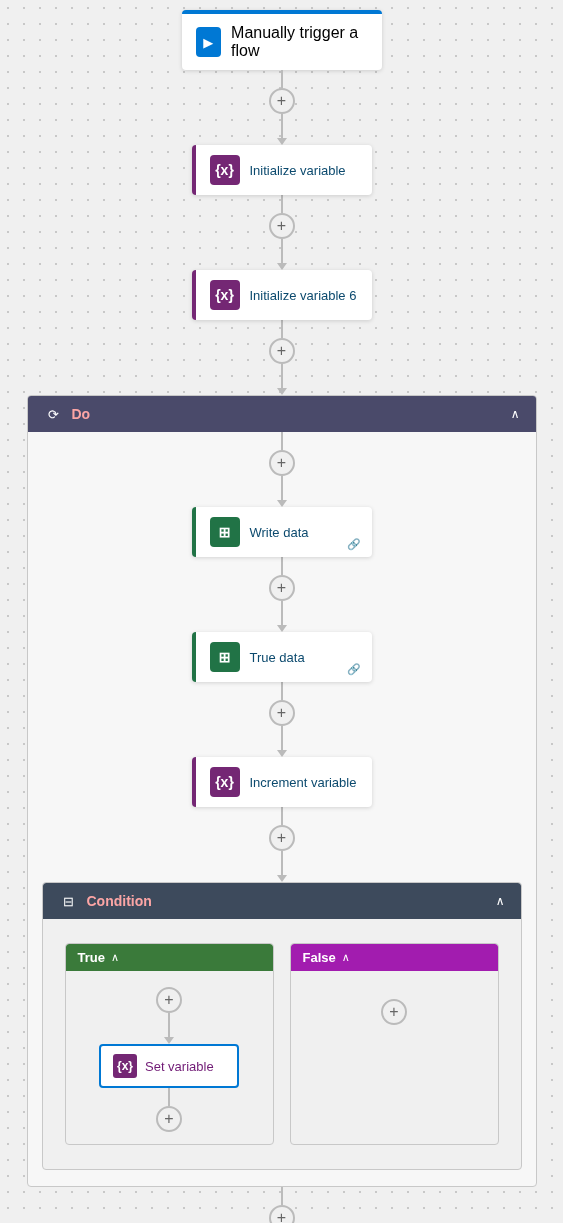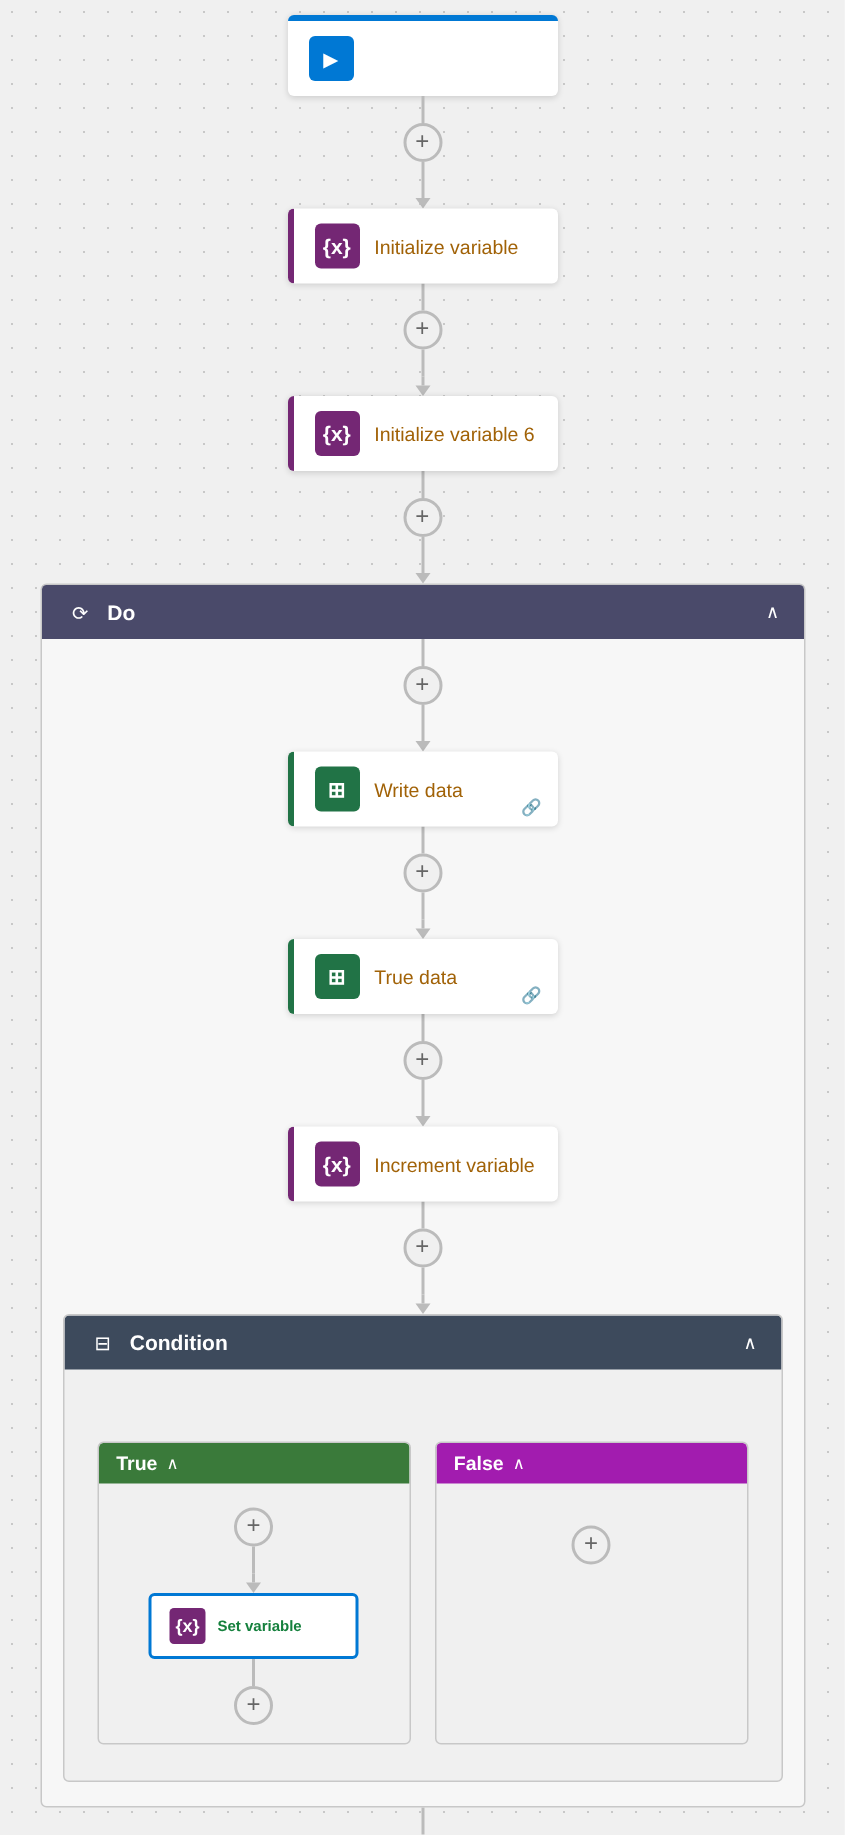--- a/index.html
+++ b/index.html
@@ -69,21 +69,21 @@
       justify-content: center;
       margin-right: 10px;
       flex-shrink: 0;
       font-size: 14px;
       color: white;
       font-weight: bold;
     }
 
     .step-card .card-label {
       font-size: 13px;
-      color: #a16207;
+      color: #0c4a6e;
       font-weight: 500;
     }
 
     .step-card .card-link-icon {
       position: absolute;
       bottom: 6px;
       right: 10px;
       font-size: 11px;
       color: #999;
     }
@@ -132,21 +132,21 @@
       background: #3d4a5c;
     }
 
     .do-header .header-left {
       display: flex;
       align-items: center;
       gap: 8px;
     }
 
     .do-header .header-label {
-      color: #ffffff;
+      color: #fca5a5;
       font-size: 14px;
       font-weight: 600;
     }
 
     .do-header .header-icon {
       width: 20px;
       height: 20px;
       display: flex;
       align-items: center;
       justify-content: center;
@@ -166,21 +166,20 @@
       padding-top: 0;
     }
 
     
     .condition-branches {
       display: flex;
       gap: 16px;
       padding: 10px 12px;
       justify-content: center;
       width: 100%;
-      margin-top: 24px;
     }
 
     .branch {
       flex: 1;
       border: 1.5px solid #c8c8c8;
       border-radius: 4px;
       background: #f0f0f0;
       min-height: 120px;
       overflow: hidden;
     }
@@ -235,42 +234,43 @@
       align-items: center;
       justify-content: center;
       margin-right: 8px;
       flex-shrink: 0;
       font-size: 12px;
       color: white;
       font-weight: bold;
     }
 
     .set-var-card .card-label {
-      font-size: 10px;
-      color: #15803d;
-      font-weight: 700;
+      font-size: 13px;
+      color: #701a75;
+      font-weight: 400;
     }
 
     .arrow-down {
       width: 0;
       height: 0;
       border-left: 5px solid transparent;
       border-right: 5px solid transparent;
       border-top: 7px solid #bbb;
       margin: 0 auto;
     }
   </style>
 </head>
 <body>
 
 <div class="flow-container">
 
   <div class="trigger-card">
     <div class="trigger-inner">
       <div class="card-icon" style="background:#0078d4; border-radius:4px; width:30px; height:30px; display:flex; align-items:center; justify-content:center; margin-right:10px; color:white; font-size:13px;">▶</div>
+      <span class="card-label">Manually trigger a flow</span>
     </div>
   </div>
 
   <div class="connector-line"></div>
   <div class="add-button">+</div>
   <div class="connector-line"></div>
   <div style="width:2px;height:6px;background:#bbb;margin:0 auto;"></div>
   <div class="arrow-down"></div>
 
   <div class="step-card accent-purple">

